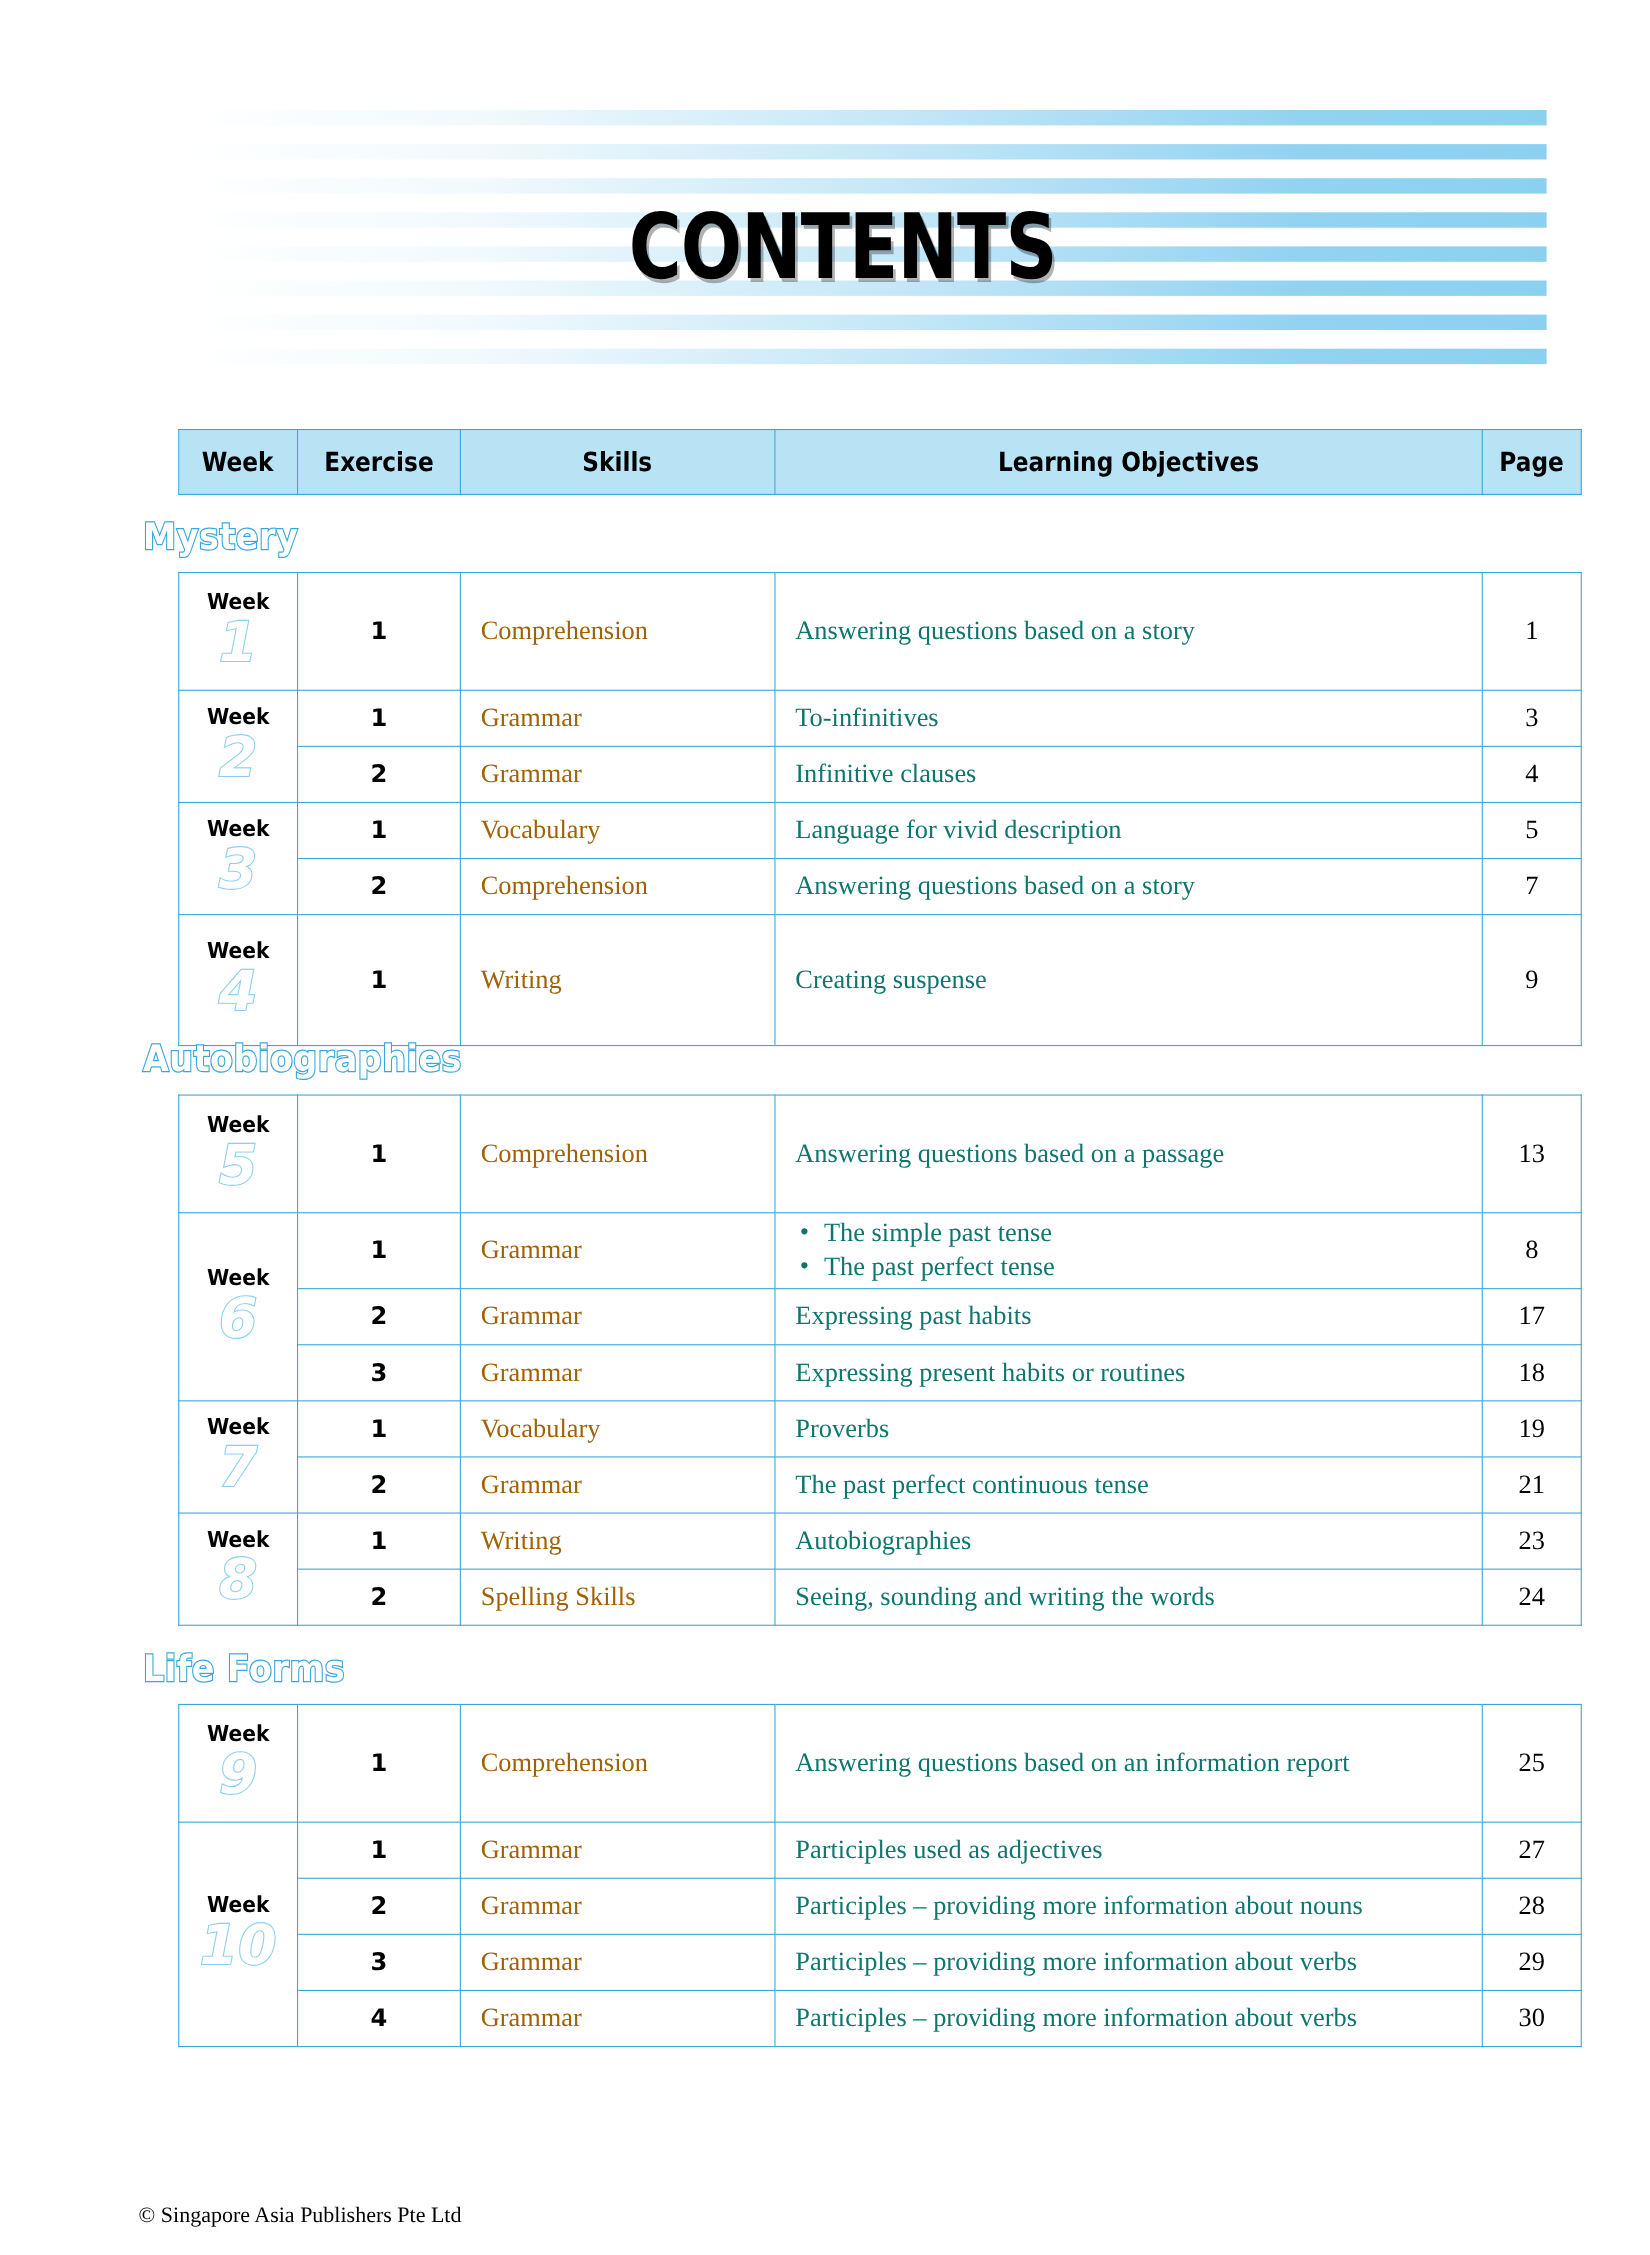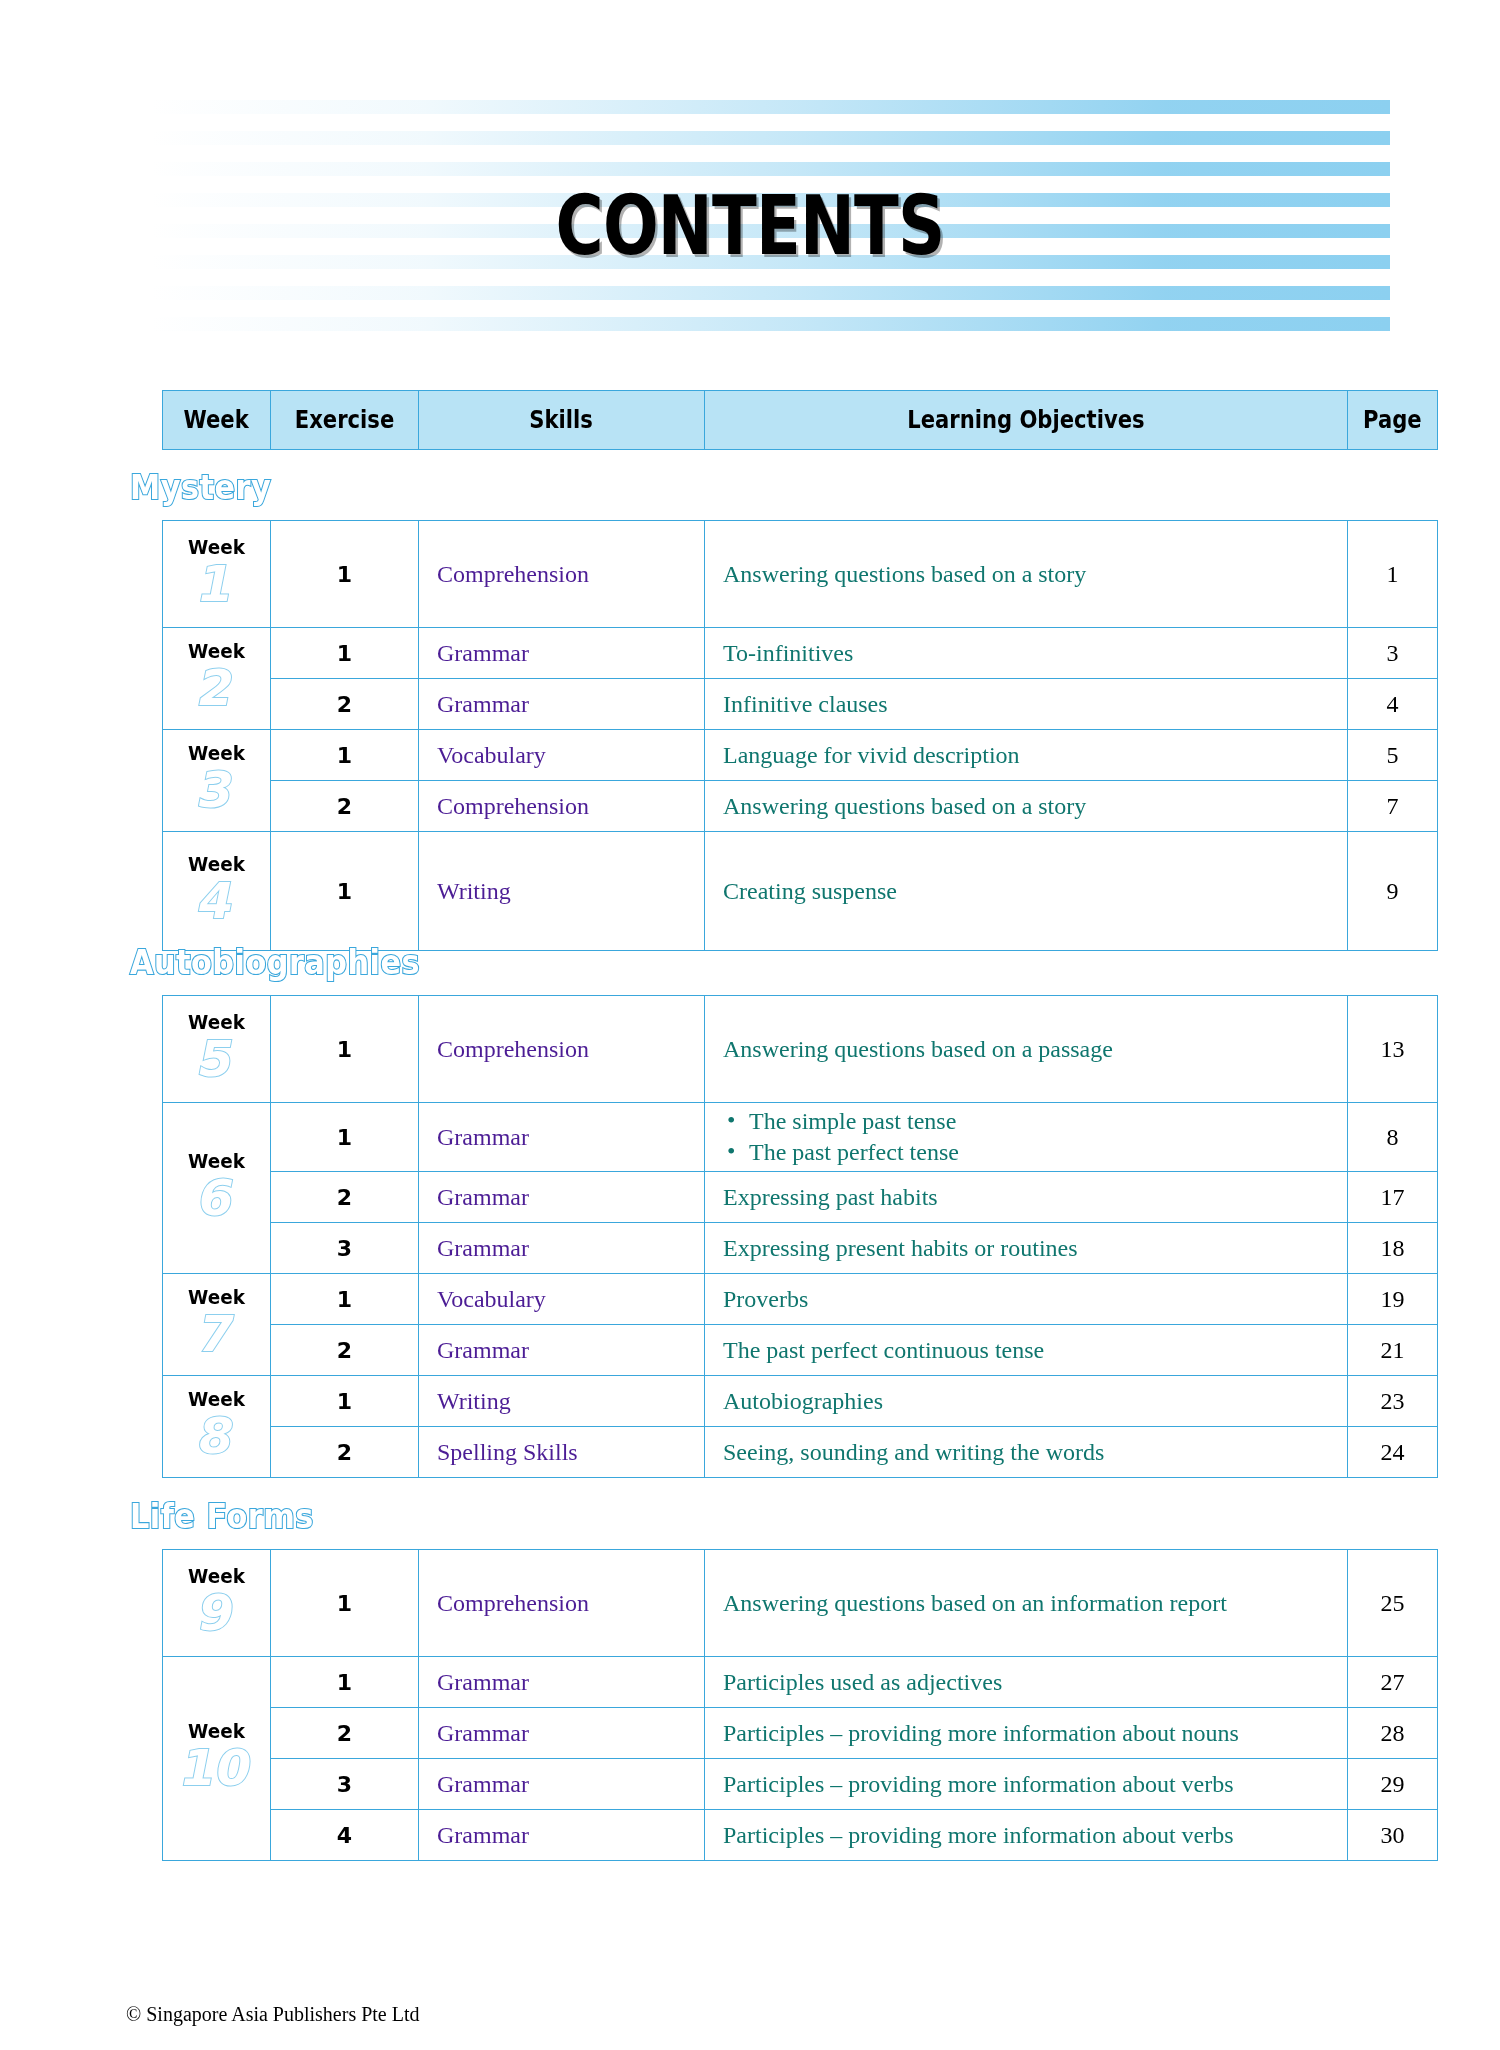--- a/index.html
+++ b/index.html
@@ -11,21 +11,21 @@
     width: 1500px;
     height: 2050px;
     position: relative;
     font-family: "Liberation Serif", "DejaVu Serif", serif;
     overflow: hidden;
   }
 
   
   #banner {
     position: absolute;
-    left: 0;
+    left: 16px;
     top: 0;
     width: 1384px;
     height: 360px;
   }
   .stripe {
     position: absolute;
     left: 150px;
     width: 1240px;
     height: 14px;
     background-image: linear-gradient(to right, rgba(140,208,240,0) 0%, rgba(140,208,240,0.12) 22%, rgba(140,208,240,0.5) 52%, rgba(140,208,240,0.95) 82%, rgba(140,208,240,1) 100%);
@@ -130,21 +130,21 @@
   }
   td.ex-cell {
     text-align: center;
     font-family: "DejaVu Sans", sans-serif;
     font-weight: 700;
     font-size: 22px;
     color: #000;
   }
   td.sk-cell {
     font-size: 24px;
-    color: #4c1d95;
+    color: #a16207;
     padding-left: 18px;
   }
   td.lo-cell {
     font-size: 24px;
     color: #0f766e;
     padding-left: 18px;
     padding-right: 10px;
   }
   td.pg-cell {
     text-align: center;

